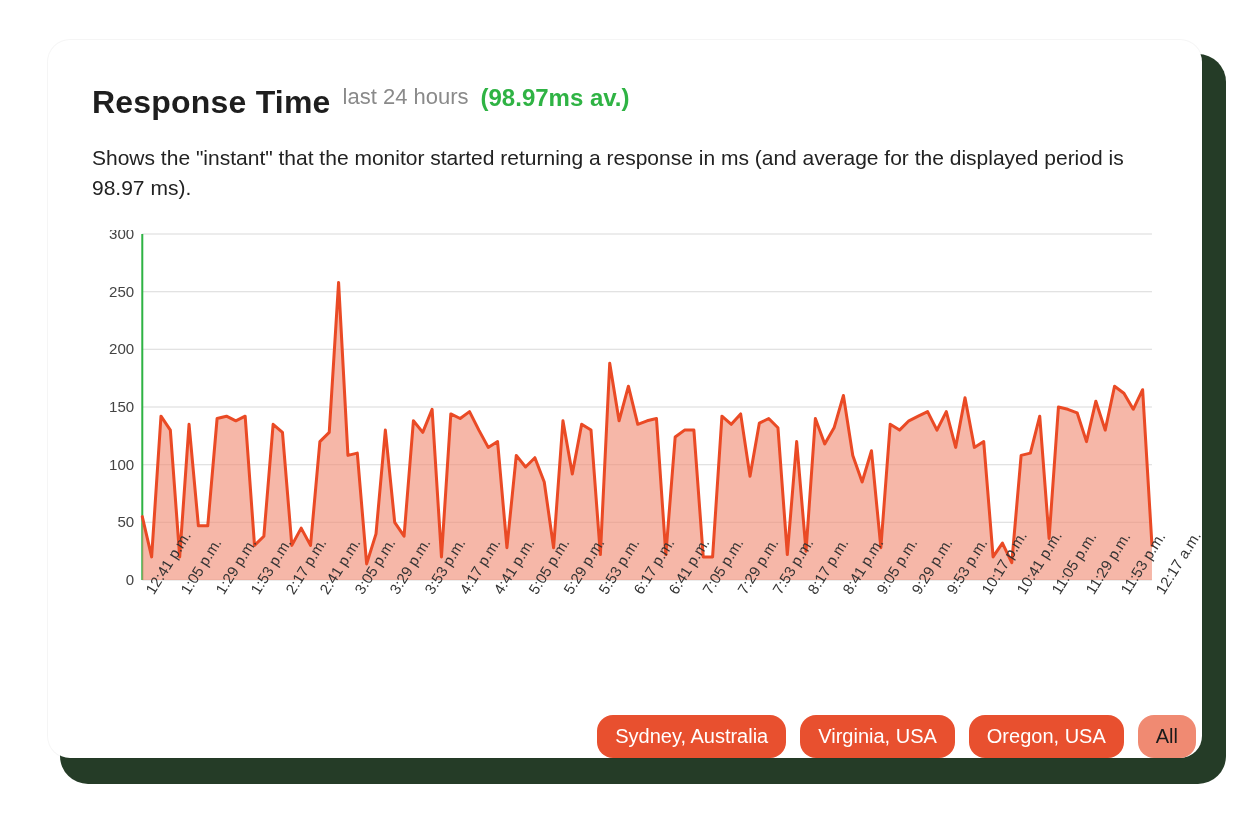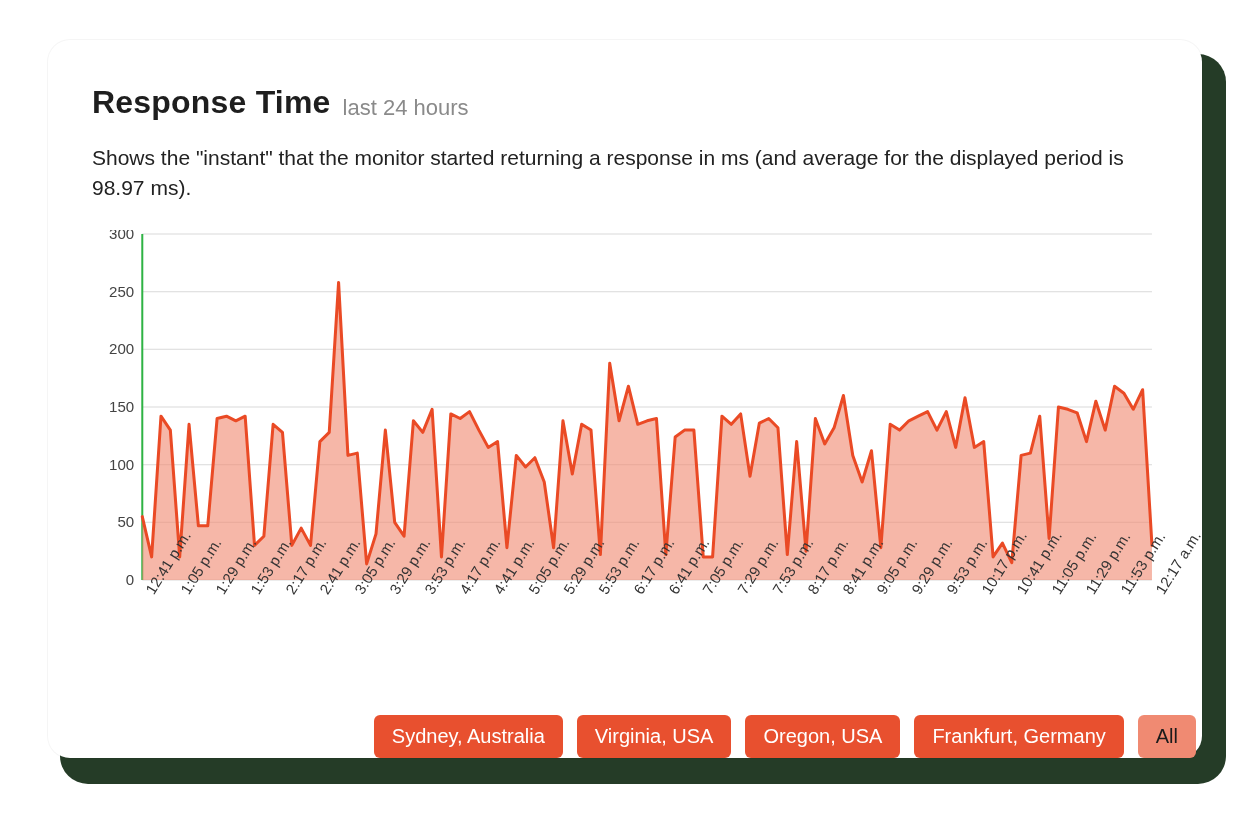--- a/index.html
+++ b/index.html
@@ -1,48 +1,51 @@
 <!DOCTYPE html>
 <html><head>
 <meta charset="utf-8">
 <style>
   html,body{margin:0;padding:0;background:#fff;font-family:"Segoe UI",Arial,Helvetica,sans-serif;color:#222}
   .stage{width:1260px;height:824px;position:relative}
   .card{position:absolute;left:48px;top:40px;width:1154px;height:718px;background:#fff;border-radius:22px;
         box-shadow:0 0 0 1px rgba(0,0,0,.04),18px 20px 0 6px #253c27;padding:44px 44px 30px 44px;box-sizing:border-box}
-  .title-row{display:flex;align-items:flex-end;gap:12px;flex-wrap:wrap}
+  .title-row{display:flex;align-items:flex-start;gap:12px;flex-wrap:wrap}
   .title{font-size:32px;font-weight:800;color:#1e1e1e;letter-spacing:.2px}
   .sub1{font-size:22px;color:#8a8a8a;font-weight:400}
   .sub2{font-size:24px;color:#2fb344;font-weight:600}
   .desc{margin-top:22px;font-size:21px;line-height:1.45;color:#222}
   .desc b{font-weight:400}
   .chart-wrap{position:relative;margin-top:26px;height:360px}
   svg.chart{width:100%;height:100%;display:block}
   .grid line{stroke:#d9d9d9;stroke-width:1}
   .axis0{stroke:#2fb344;stroke-width:2}
   .yvert{stroke:#2fb344;stroke-width:2}
   .area{fill:#f08a72;fill-opacity:.62}
   .line{fill:none;stroke:#ea4a25;stroke-width:3;stroke-linejoin:round;stroke-linecap:round}
   .ylabels text{font-size:15px;fill:#444;text-anchor:end}
   .xlabels{position:absolute;left:0;right:0;top:358px;height:96px}
   .xlabels span{position:absolute;font-size:15px;color:#333;white-space:nowrap;
                 transform:rotate(-58deg);transform-origin:left top}
   .legend{position:absolute;left:0;right:0;bottom:0;display:flex;justify-content:flex-end;gap:14px;padding-right:6px}
-  .chip{background:#e8502f;color:#fff;font-size:20px;font-weight:500;padding:10px 18px;border-radius:6px;cursor:pointer}
+  .chip{background:#e8502f;color:#fff;font-size:20px;font-weight:500;padding:10px 18px;border-radius:16px;cursor:pointer}
   .chip.alt{background:#f08a72;color:#1b1b1b}
 </style>
 </head>
 <body>
 
 <div class="stage">
   <div class="card">
 
     <div class="title-row">
       <span class="title">Response Time</span>
       <span class="sub1">last 24 hours</span>
+      <span class="sub2">
+        <span>(</span><span>98.97ms av.</span><span>)</span>
+      </span>
     </div>
 
     <p class="desc">
       <span>Shows the "instant" that the monitor started returning a response in ms (and average for the displayed period is </span><b>98.97</b><span> ms).</span>
     </p>
 
     <div class="chart-wrap">
       <svg class="chart" id="chart-svg" viewBox="0 0 1060 360" preserveAspectRatio="none">
           <g class="grid">
             <line x1="50" x2="1054" y1="350" y2="350" class="axis0"></line>
@@ -97,18 +100,17 @@
           <span style="left: 92.9018%; top: 0px;">11:29 p.m.</span>
           <span style="left: 96.1679%; top: 0px;">11:53 p.m.</span>
           <span style="left: 99.434%; top: 0px;">12:17 a.m.</span>
         </div>
     </div>
 
     <div class="legend">
       <div class="chip">Sydney, Australia</div>
       <div class="chip">Virginia, USA</div>
       <div class="chip">Oregon, USA</div>
-      <div class="chip">Frankfurt, Germany</div>
       <div class="chip alt">All</div>
     </div>
 
   </div>
 </div>
 
 </body></html>

